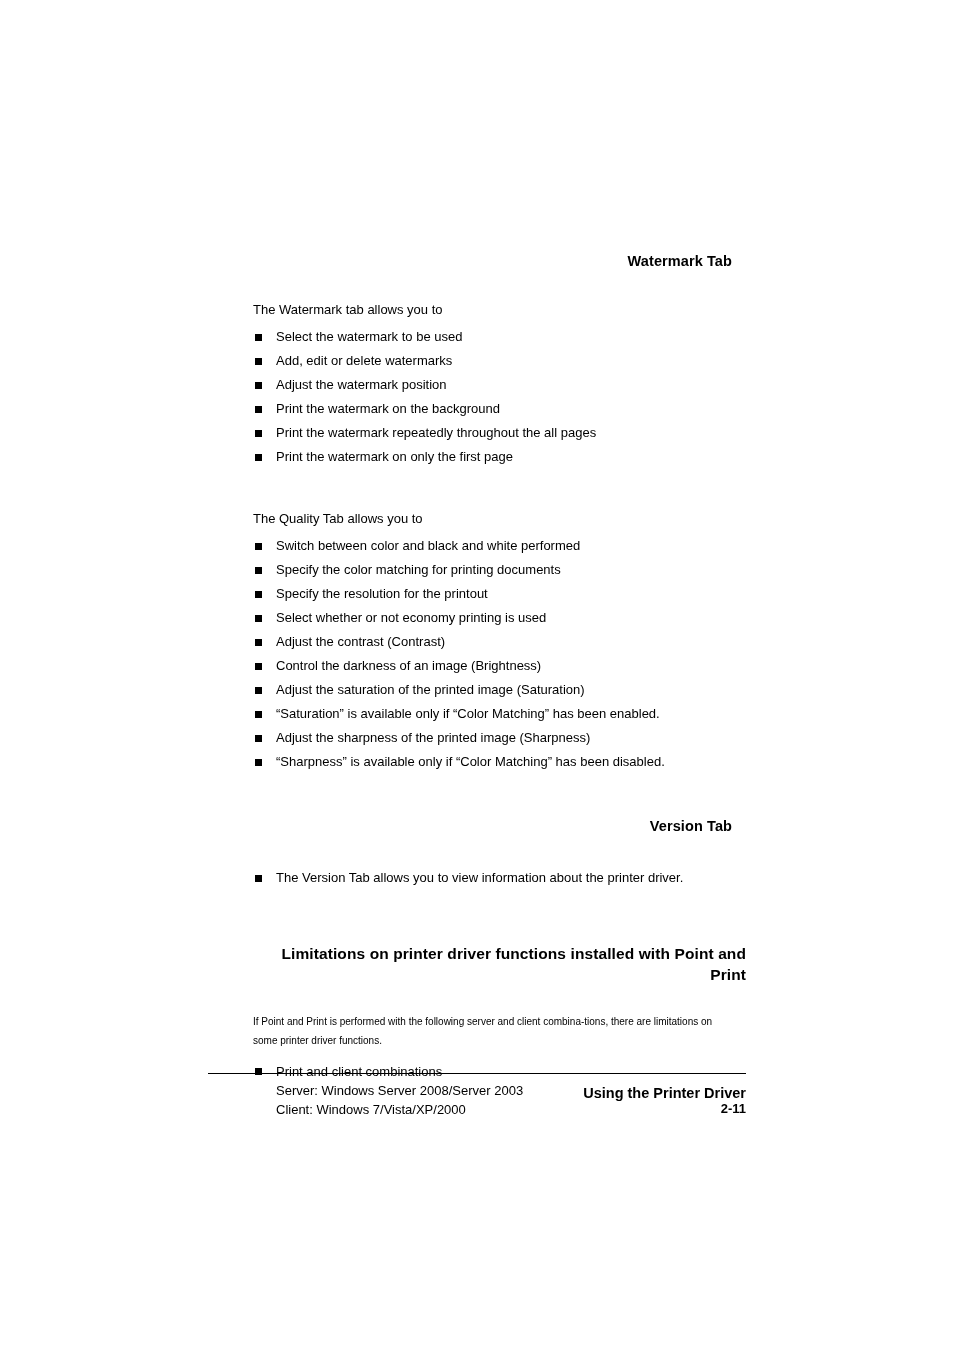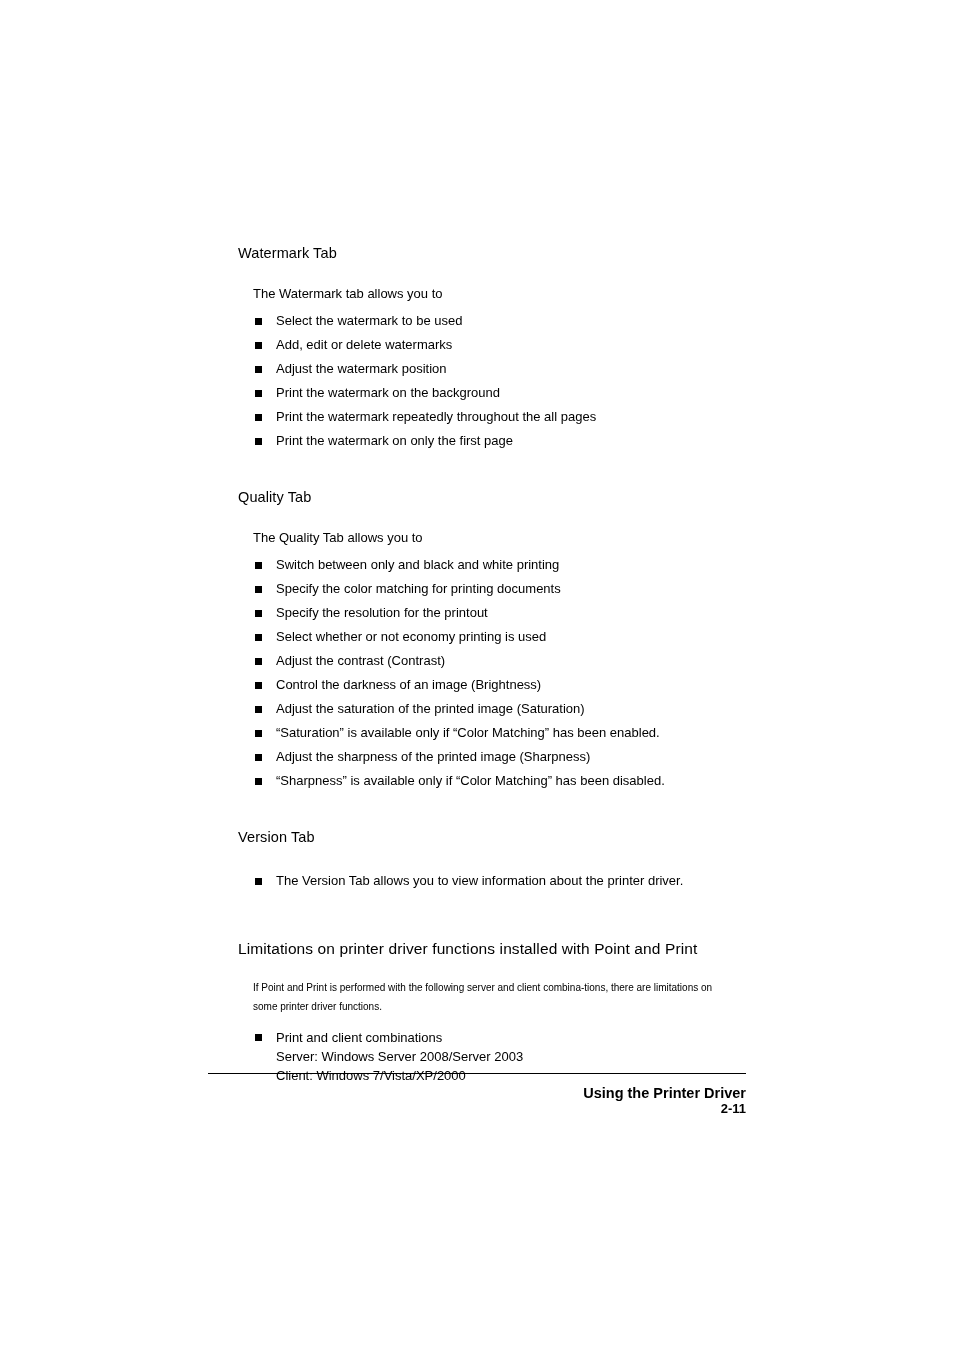--- a/index.html
+++ b/index.html
@@ -22,26 +22,27 @@
   .content {
     position: absolute;
     left: 229px;
     top: 236px;
     width: 520px;
   }
 
   
   .section-heading {
     font-size: 14.5px;
-    font-weight: normal;
+    font-weight: bold;
     letter-spacing: 0.1px;
     line-height: 17px;
-    margin: 9px;
-    padding: 0;
-    color: #000;
+    margin: 17px;
+    padding: 0;
+    color: #000;
+    text-align: right;
   }
   .section-heading.big {
     font-size: 15.5px;
     line-height: 21px;
     width: 500px;
   }
 
   
   .intro {
     font-size: 13px;
@@ -165,28 +166,27 @@
         <span>Print the watermark repeatedly throughout the all pages</span>
       </li>
       <li>
         <span class="sq"></span>
         <span>Print the watermark on only the first page</span>
       </li>
     </ul>
 
     <div class="gap-section"></div>
 
-    <h2 class="section-heading">Quality Tab</h2>
     <div class="gap-heading"></div>
     <p class="intro">The Quality Tab allows you to</p>
     <div class="gap-after-intro"></div>
     <ul class="bullets">
       <li>
         <span class="sq"></span>
-        <span>Switch between only and black and white printing</span>
+        <span>Switch between color and black and white performed</span>
       </li>
       <li>
         <span class="sq"></span>
         <span>Specify the color matching for printing documents</span>
       </li>
       <li>
         <span class="sq"></span>
         <span>Specify the resolution for the printout</span>
       </li>
       <li>

